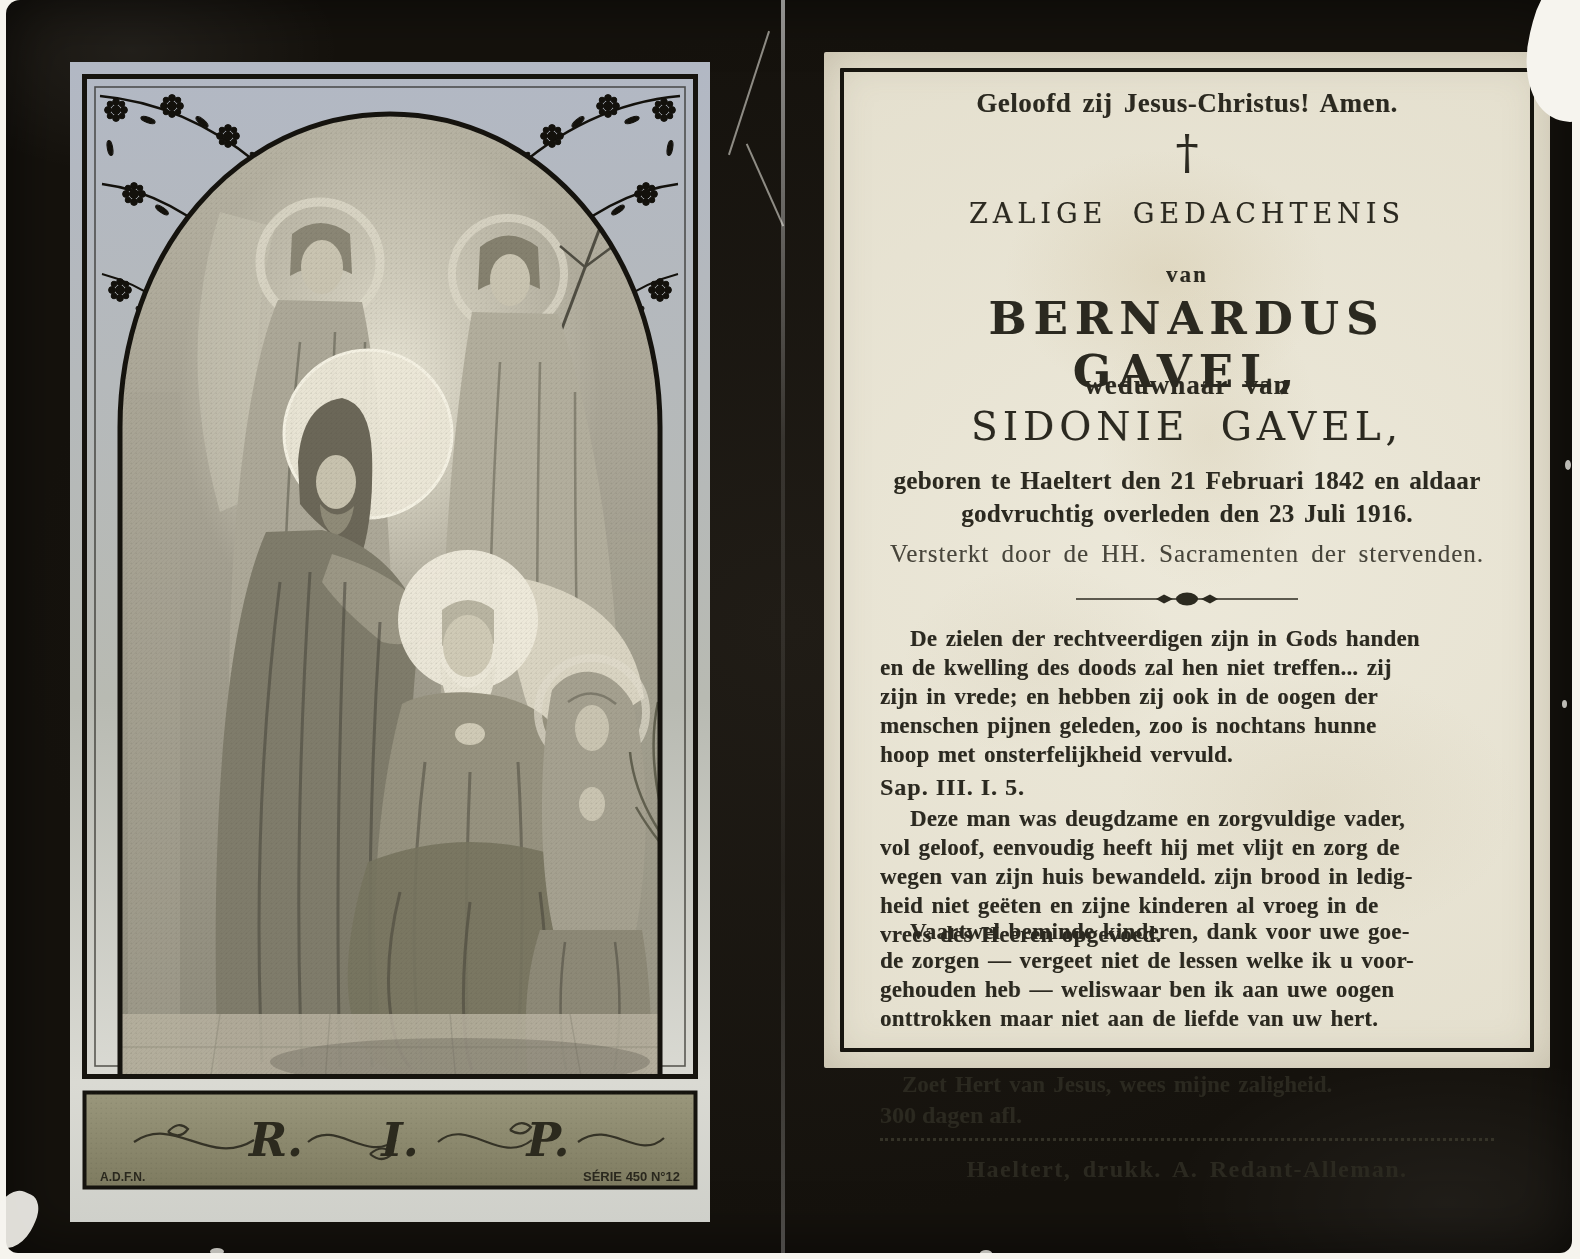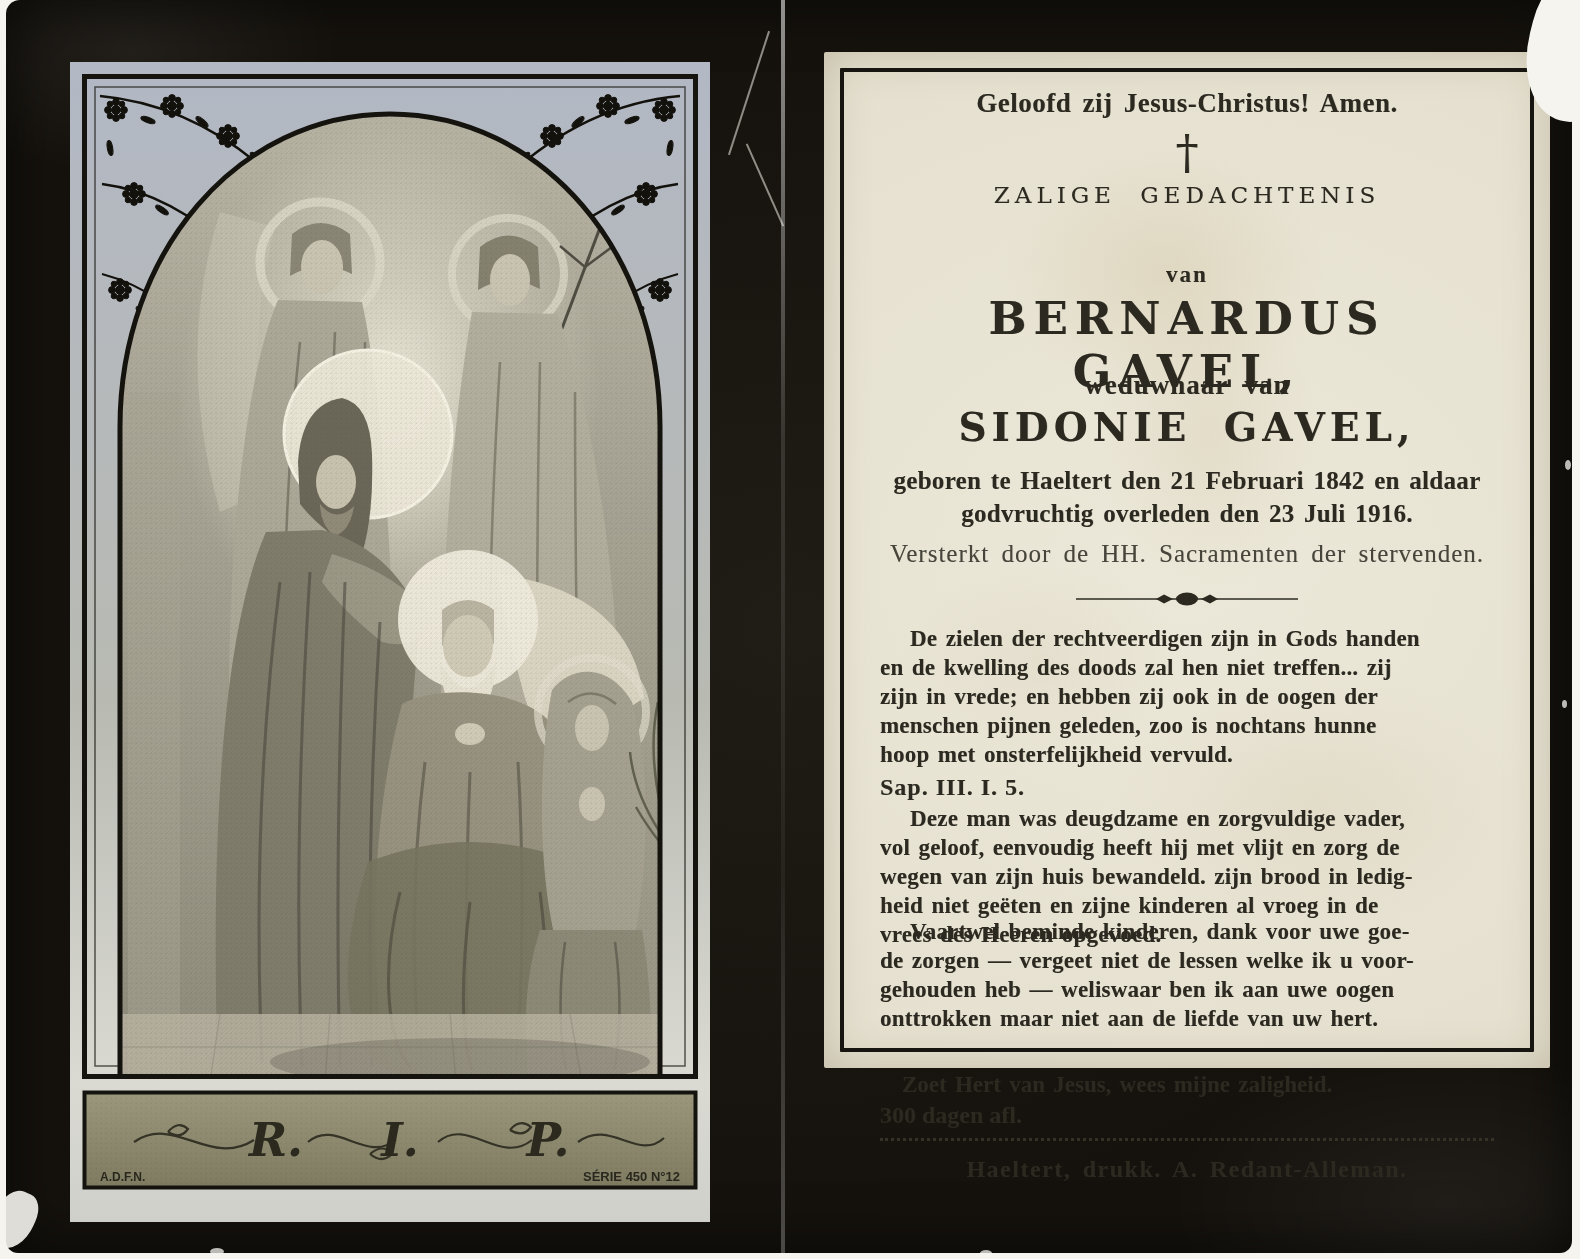--- a/index.html
+++ b/index.html
@@ -34,25 +34,25 @@
       radial-gradient(ellipse 200px 140px at 30% 60%, rgba(160,142,100,.08), transparent 70%),
       radial-gradient(ellipse 1100px 900px at 50% 50%, #ece8d9, #e2ddcb 85%);
     box-shadow:inset 0 0 46px rgba(110,98,72,.28);border-radius:2px;}
   .rule{position:absolute;left:16px;top:16px;right:16px;bottom:16px;border:4px solid #17150f;border-radius:1px;}
   .ink{color:#2b2920;text-shadow:.4px .4px 0 rgba(43,41,32,.32);}
   .blk{position:absolute;left:56px;right:56px;}
   .ctr{text-align:center;}
   .lines{white-space:pre-line;}
   .b-invocation{top:36px;font-size:27px;font-weight:bold;letter-spacing:.5px;word-spacing:4px;}
   .b-cross{top:70px;font-size:46px;line-height:60px;font-family:"DejaVu Serif",serif;}
-  .b-title{top:130px;font-family:"DejaVu Serif",serif;font-size:23px;letter-spacing:5px;word-spacing:12px;font-weight:500;}
+  .b-title{top:146px;font-family:"DejaVu Serif",serif;font-size:27px;letter-spacing:5px;word-spacing:12px;font-weight:500;}
   .b-van{top:210px;font-size:23px;letter-spacing:2px;font-weight:bold;}
   .b-name{top:240px;font-family:"DejaVu Serif",serif;font-size:45px;font-weight:bold;letter-spacing:7px;word-spacing:20px;}
   .b-weduwnaar{top:318px;font-size:27px;font-weight:bold;letter-spacing:1px;word-spacing:9px;}
-  .b-spouse{top:352px;font-family:"DejaVu Serif",serif;font-size:39px;font-weight:700;letter-spacing:5px;word-spacing:14px;}
+  .b-spouse{top:352px;font-family:"DejaVu Serif",serif;font-size:39px;font-weight:400;letter-spacing:5px;word-spacing:14px;}
   .b-birth{top:412px;font-size:25px;font-weight:bold;line-height:33px;letter-spacing:.3px;word-spacing:3px;}
   .b-sacr{top:488px;font-size:25px;letter-spacing:1px;word-spacing:5px;opacity:.85;}
   .b-divider{top:538px;}
   .para{font-size:23px;line-height:29px;font-weight:bold;letter-spacing:.2px;word-spacing:2.5px;text-indent:30px;}
   .b-quote{top:572px;}
   .b-sap{top:722px;text-align:left;padding-right:18px;font-size:24px;font-weight:bold;letter-spacing:1px;}
   .b-eulogy{top:752px;}
   .b-farewell{top:852px;margin-top:13px;}
   .b-prayer{top:1020px;font-size:23px;font-weight:bold;word-spacing:2.5px;text-indent:22px;}
   .b-indulgence{top:1050px;text-align:left;padding-right:24px;font-size:24px;font-weight:bold;}

